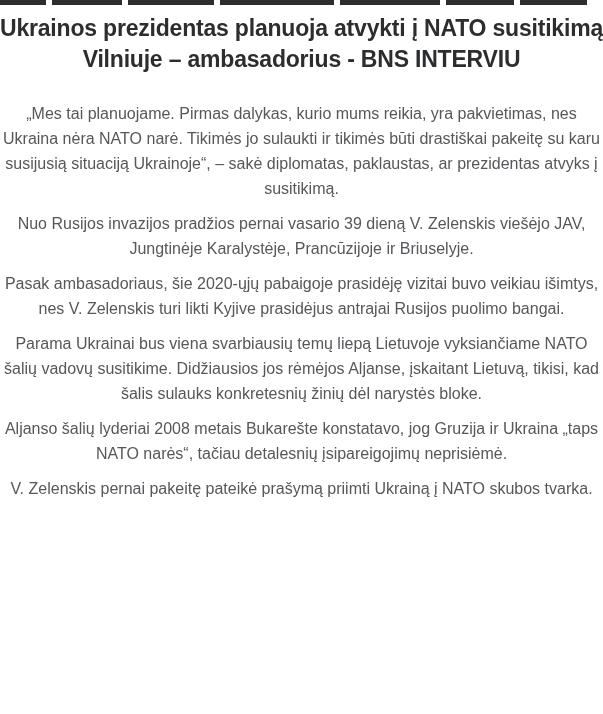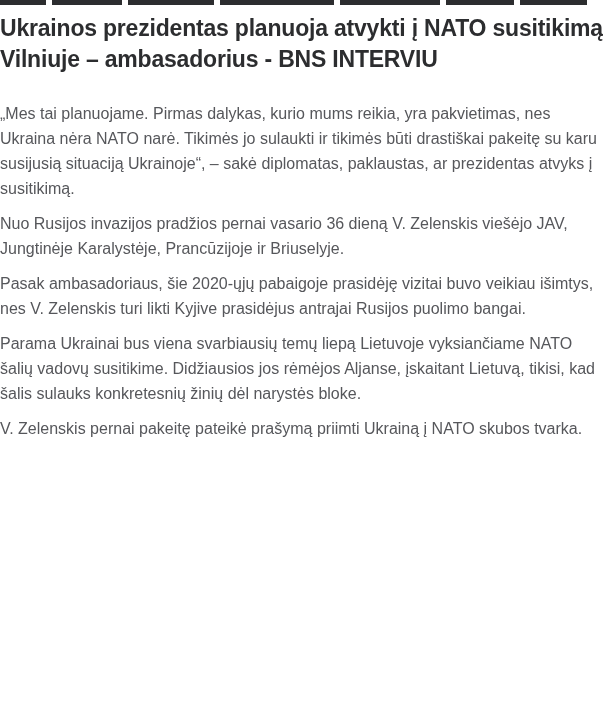--- a/index.html
+++ b/index.html
@@ -10,20 +10,21 @@
   html,body{margin:0;padding:0;background:var(--bg);}
   .page{
     position:relative;
     width:603px;
     height:714px;
     box-sizing:border-box;
     padding:0 0;
     overflow:hidden;
     background:var(--bg);
     font-family:"Liberation Sans","DejaVu Sans",sans-serif;
+    text-align:center;
   }
   
   .clip-bar{
     position:relative;
     height:5px;
     margin:0 -16px;
   }
   .clip-bar .seg{
     position:absolute;
     top:0;
@@ -64,18 +65,19 @@
     <span class="seg seg3"></span>
     <span class="seg seg4"></span>
     <span class="seg seg5"></span>
     <span class="seg seg6"></span>
     <span class="seg seg7"></span>
   </div>
 
   <h1 class="article-title">Ukrainos prezidentas planuoja atvykti į NATO susitikimą Vilniuje – ambasadorius - BNS INTERVIU</h1>
 
   <p class="article-paragraph">„Mes tai planuojame. Pirmas dalykas, kurio mums reikia, yra pakvietimas, nes Ukraina nėra NATO narė. Tikimės jo sulaukti ir tikimės būti drastiškai pakeitę su karu susijusią situaciją Ukrainoje“, – sakė diplomatas, paklaustas, ar prezidentas atvyks į susitikimą.</p>
-  <p class="article-paragraph">Nuo Rusijos invazijos pradžios pernai vasario 36 dieną V. Zelenskis viešėjo JAV, Jungtinėje Karalystėje, Prancūzijoje ir Briuselyje.</p>
+  <p class="article-paragraph">Nuo Rusijos invazijos pradžios pernai vasario 39 dieną V. Zelenskis viešėjo JAV, Jungtinėje Karalystėje, Prancūzijoje ir Briuselyje.</p>
   <p class="article-paragraph">Pasak ambasadoriaus, šie 2020-ųjų pabaigoje prasidėję vizitai buvo veikiau išimtys, nes V. Zelenskis turi likti Kyjive prasidėjus antrajai Rusijos puolimo bangai.</p>
   <p class="article-paragraph">Parama Ukrainai bus viena svarbiausių temų liepą Lietuvoje vyksiančiame NATO šalių vadovų susitikime. Didžiausios jos rėmėjos Aljanse, įskaitant Lietuvą, tikisi, kad šalis sulauks konkretesnių žinių dėl narystės bloke.</p>
+  <p class="article-paragraph">Aljanso šalių lyderiai 2008 metais Bukarešte konstatavo, jog Gruzija ir Ukraina „taps NATO narės“, tačiau detalesnių įsipareigojimų neprisiėmė.</p>
   <p class="article-paragraph">V. Zelenskis pernai pakeitę pateikė prašymą priimti Ukrainą į NATO skubos tvarka.</p>
 
 </div>
 
 </body></html>

